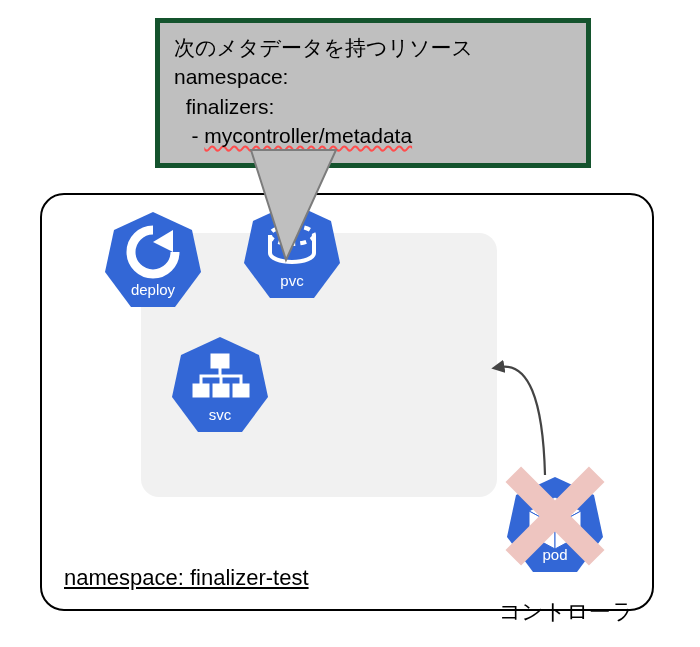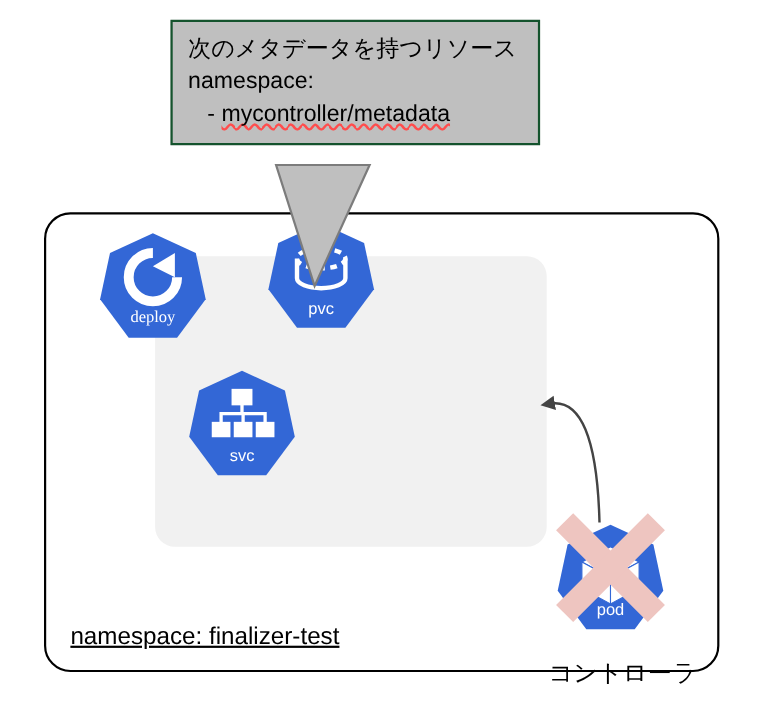--- a/index.html
+++ b/index.html
@@ -66,21 +66,21 @@
     position: absolute;
     left: 0;
     right: 0;
     bottom: 12px;
     text-align: center;
     color: #fff;
     font-size: 15px;
     font-weight: 400;
   }
 
-  .hept.deploy { left: 47px; top: 15px; font-family: Liberation Serif, serif; }
+  .hept.deploy { left: 61px; top: 15px; }
   .hept.pvc    { left: 200px; top: 6px; }
   .hept.svc    { left: 128px; top: 140px; }
   .hept.pod    { left: 463px; top: 280px; width: 100px; height: 100px; }
 
   .ctrl-label {
     position: absolute;
     left: 444px;
     top: 382px;
     width: 160px;
     text-align: center;
@@ -119,23 +119,23 @@
     background: #eec5c0;
   }
   .cross .a { transform: rotate(45deg); }
   .cross .b { transform: rotate(-45deg); }
 
   
   .callout {
     position: absolute;
     left: 155px;
     top: 18px;
-    width: 336px;
+    width: 436px;
     background: #bfbfbf;
-    border: 2px solid #14532d;
+    border: 5px solid #14532d;
     box-sizing: border-box;
     padding: 10px 14px 12px 14px;
   }
   .callout .line {
     font-size: 21px;
     color: #000;
     line-height: 1.4;
     white-space: pre;
   }
   .callout .squiggle {
@@ -223,20 +223,21 @@
     </div>
 
     <div class="ctrl-label">コントローラ</div>
 
     <div class="ns-label">namespace: finalizer-test</div>
   </div>
 
   <div class="callout">
     <div class="line">次のメタデータを持つリソース</div>
     <div class="line">namespace:</div>
+    <div class="line">  finalizers:</div>
     <div class="line"><span>   - </span><span class="squiggle">mycontroller/metadata</span></div>
   </div>
   <div class="callout-tail">
     <svg width="120" height="120">
       <polygon points="0,0 85,0 35,110" fill="#bfbfbf" stroke="#7c7c7c" stroke-width="2"></polygon>
       <polygon points="2,0 83,0 42,0" fill="#bfbfbf"></polygon>
     </svg>
   </div>
 
 </div>

